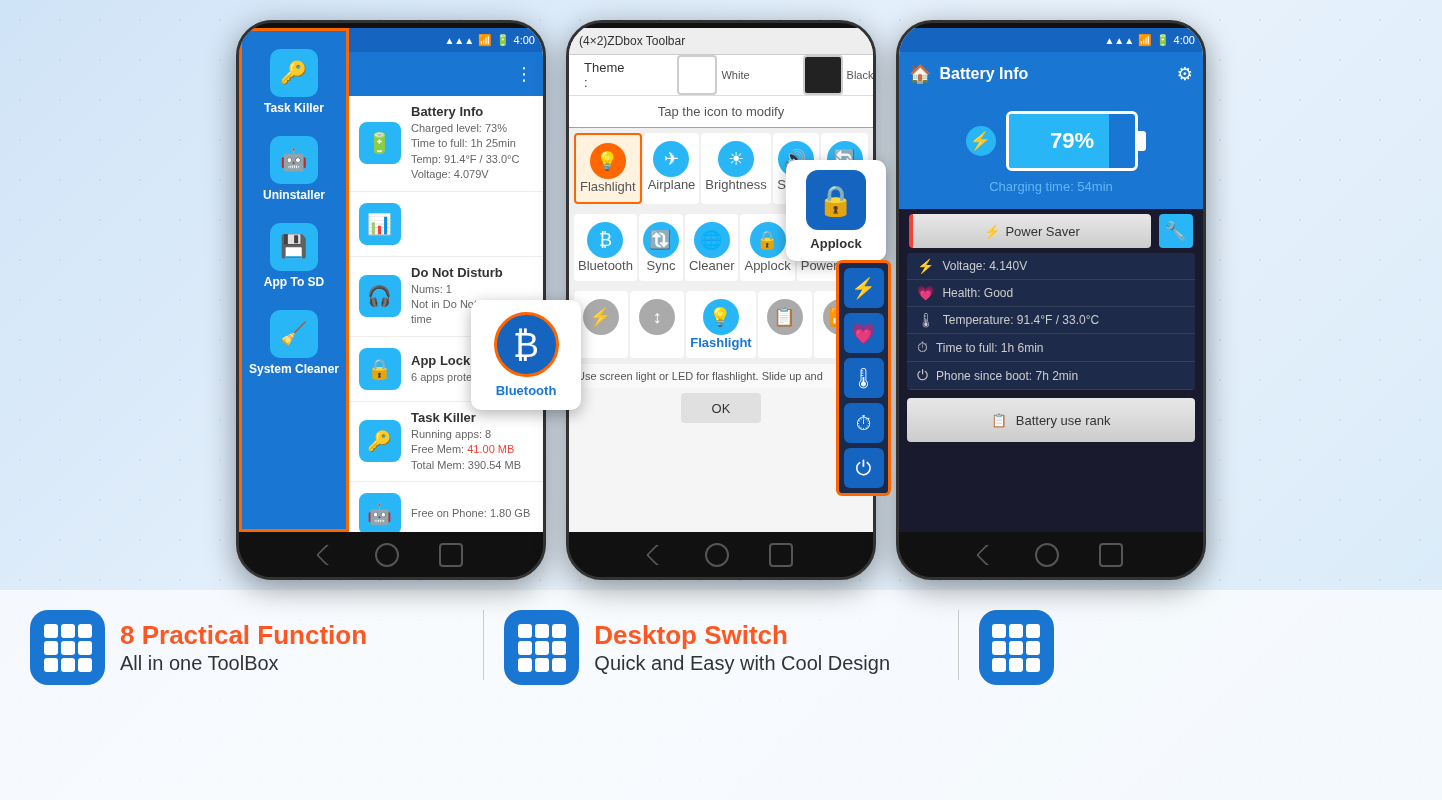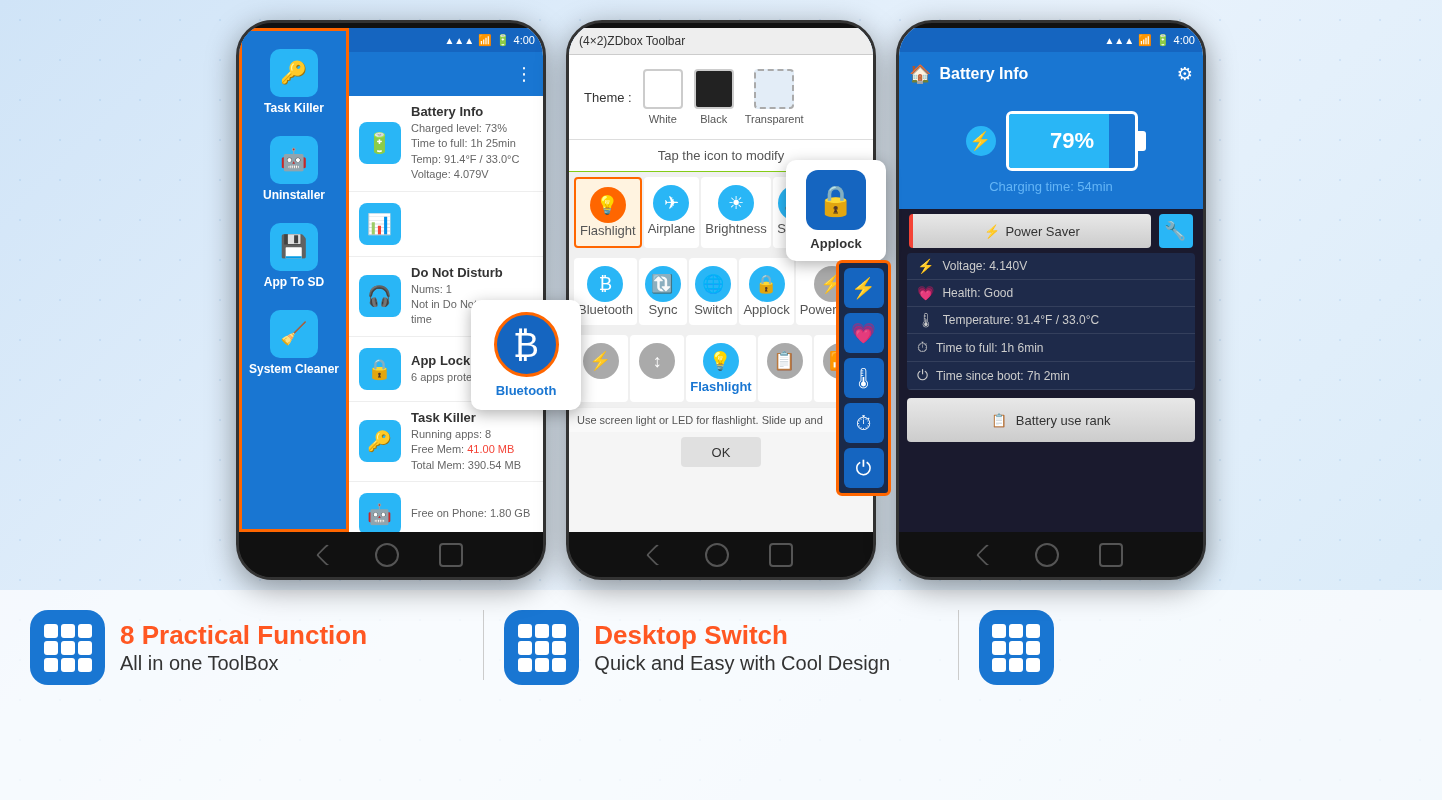--- a/index.html
+++ b/index.html
@@ -225,34 +225,35 @@
       background: #eee;
       padding: 6px 10px;
       font-size: 12px;
       color: #333;
       border-bottom: 1px solid #ccc;
     }
 
     .theme-row {
       display: flex;
       align-items: center;
-      padding: 14px 15px;
-      gap: 11px;
+      padding: 0 15px;
+      gap: 17px;
       border-bottom: 1px solid #ddd;
       background: white;
     }
 
     .theme-label { font-size: 13px; color: #333; }
 
     .theme-option {
       display: flex;
-      flex-direction: column;
+      flex-direction: row;
       align-items: center;
       gap: 4px;
       cursor: pointer;
+      margin-left: 36px;
     }
 
     .theme-swatch {
       width: 40px;
       height: 40px;
       border: 2px solid #ccc;
       border-radius: 4px;
     }
 
     .theme-swatch.white { background: white; }
@@ -781,21 +782,21 @@
               <div class="icon-cell">
                 <div class="ticon">₿</div>
                 <span class="icon-cell-label">Bluetooth</span>
               </div>
               <div class="icon-cell">
                 <div class="ticon">🔃</div>
                 <span class="icon-cell-label">Sync</span>
               </div>
               <div class="icon-cell">
                 <div class="ticon">🌐</div>
-                <span class="icon-cell-label">Switch</span>
+                <span class="icon-cell-label">Cleaner</span>
               </div>
               <div class="icon-cell">
                 <div class="ticon blue-dark">🔒</div>
                 <span class="icon-cell-label">Applock</span>
               </div>
               <div class="icon-cell">
                 <div class="ticon gray">⚡</div>
                 <span class="icon-cell-label">Powersave</span>
               </div>
             </div>
@@ -903,21 +904,21 @@
               <div class="battery-info-row">
                 <span class="battery-info-icon">🌡</span>
                 <span>Temperature: 91.4°F / 33.0°C</span>
               </div>
               <div class="battery-info-row">
                 <span class="battery-info-icon">⏱</span>
                 <span>Time to full: 1h 6min</span>
               </div>
               <div class="battery-info-row">
                 <span class="battery-info-icon">⏻</span>
-                <span>Time since boot: 7h 2min</span>
+                <span>Phone since boot: 7h 2min</span>
               </div>
             </div>
 
             <div class="battery-use-btn">
               <span>📋</span>
               <span>Battery use rank</span>
             </div>
           </div>
         </div>
         <div class="phone-nav-bar">

